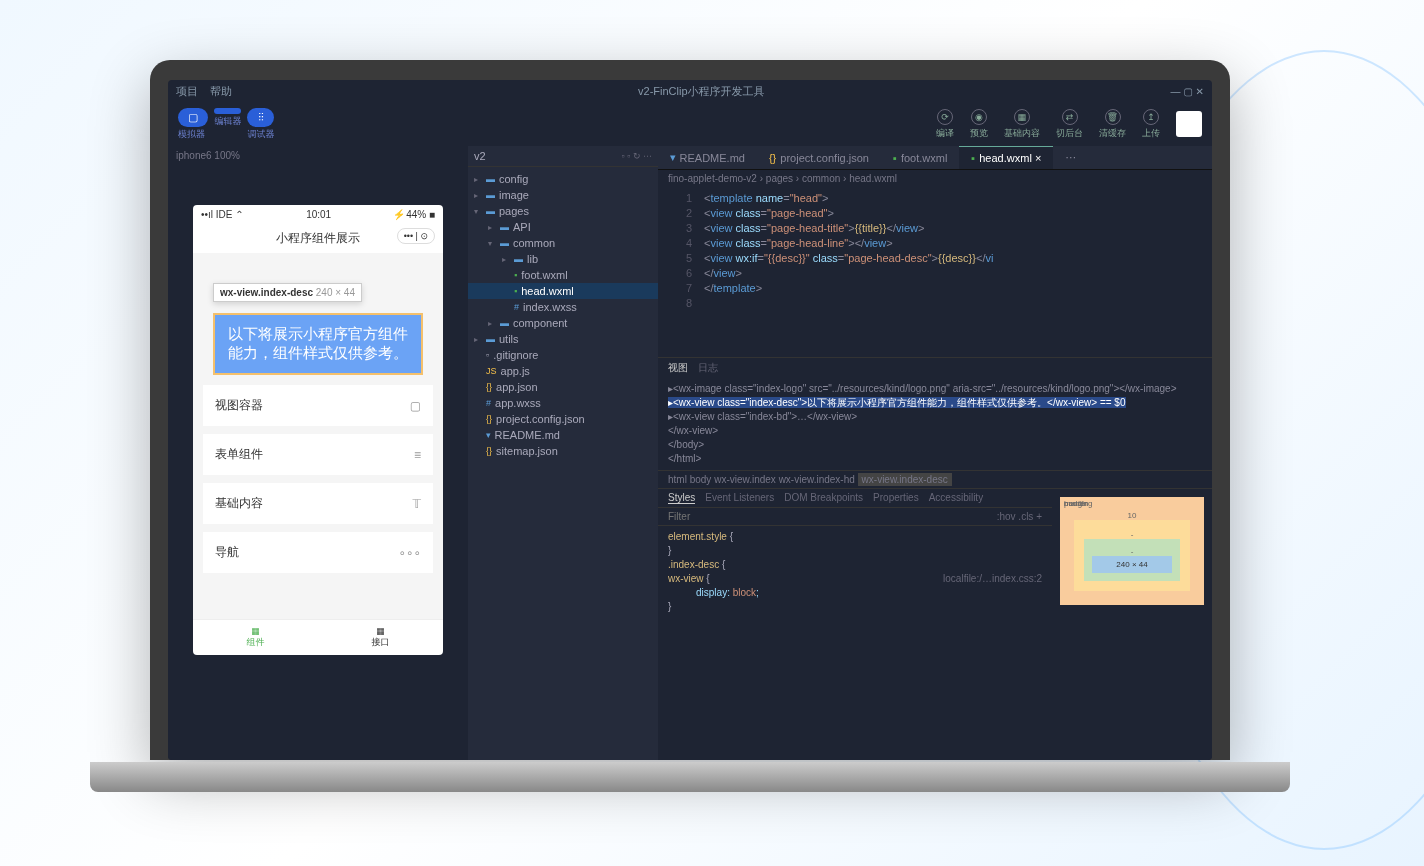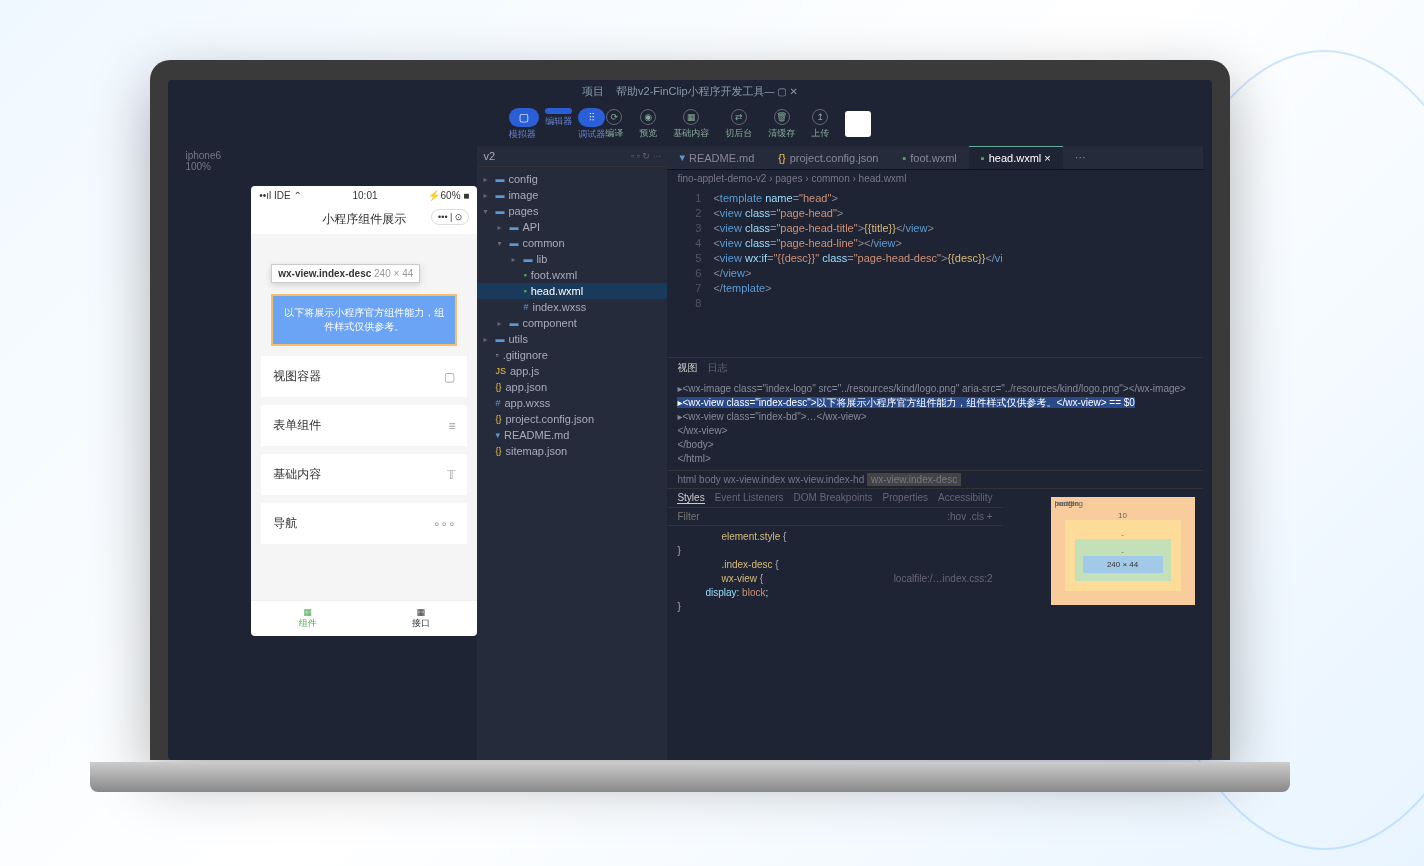--- a/index.html
+++ b/index.html
@@ -1,45 +1,45 @@
 <!DOCTYPE html>
 <html><head>
 <meta charset="utf-8">
 <style>
 * { margin: 0; padding: 0; box-sizing: border-box; font-family: -apple-system, "Segoe UI", sans-serif; }
 body { background: linear-gradient(135deg, #f0f8ff 0%, #fff 50%, #e8f4ff 100%); width: 1424px; height: 866px; overflow: hidden; position: relative; }
 .bg-curve { position: absolute; right: -100px; top: 50px; width: 400px; height: 800px; border: 2px solid rgba(100,180,255,0.3); border-radius: 50%; }
 .laptop { position: absolute; left: 150px; top: 60px; width: 1080px; height: 720px; }
 .laptop-frame { background: #3a3a3a; border-radius: 20px 20px 0 0; padding: 20px 18px 0; height: 700px; box-shadow: 0 20px 60px rgba(0,0,0,0.3); }
 .laptop-base { position: absolute; bottom: -12px; left: -60px; right: -60px; height: 30px; background: linear-gradient(#ccc, #888); border-radius: 0 0 8px 8px; }
-.screen { background: #1e2433; width: 100%; height: 100%; border-radius: 4px; overflow: hidden; font-size: 11px; color: #aab; display: flex; flex-direction: column; align-items: center; }
+.screen { background: #1e2433; width: 100%; height: 100%; border-radius: 4px; overflow: hidden; font-size: 11px; color: #aab; display: flex; flex-direction: column; }
 .titlebar { height: 22px; display: flex; align-items: center; padding: 0 8px; color: #8899aa; font-size: 11px; }
 .titlebar-menu { display: flex; gap: 12px; }
 .titlebar-center { flex: 1; text-align: center; font-size: 11px; }
 .win-controls { display: flex; gap: 8px; font-size: 10px; }
 .toolbar { height: 44px; display: flex; align-items: center; padding: 0 10px; }
 .tool-btns { display: flex; gap: 6px; }
 .tool-btn { background: #2a5fd8; color: #fff; padding: 3px 10px; border-radius: 10px; font-size: 10px; display: flex; flex-direction: column; align-items: center; }
 .tool-btn .ico { font-size: 11px; }
 .tool-label { font-size: 9px; color: #6a7fcc; margin-top: 1px; }
 .toolbar-right { margin-left: auto; display: flex; gap: 16px; align-items: center; }
 .rt-btn { display: flex; flex-direction: column; align-items: center; gap: 2px; color: #8a9; font-size: 9px; }
 .rt-btn .ico { width: 16px; height: 16px; border: 1px solid #667; border-radius: 50%; display: flex; align-items: center; justify-content: center; font-size: 9px; }
 .avatar { width: 26px; height: 26px; background: #fff; border-radius: 3px; }
 .main { flex: 1; display: flex; overflow: hidden; }
-.sim-panel { width: 300px; background: #1e2433; display: flex; flex-direction: row; }
+.sim-panel { width: 300px; background: #1e2433; display: flex; flex-direction: column; }
 .sim-header { padding: 4px 8px; font-size: 10px; color: #778; }
 .phone { margin: 40px auto; width: 250px; height: 450px; background: #fff; border-radius: 4px; color: #333; display: flex; flex-direction: column; font-size: 11px; overflow: hidden; }
 .phone-status { display: flex; justify-content: space-between; padding: 4px 8px; font-size: 10px; }
 .phone-title { text-align: center; padding: 6px; font-size: 12px; position: relative; }
 .phone-menu-btn { position: absolute; right: 8px; top: 4px; display: flex; gap: 2px; border: 1px solid #ddd; border-radius: 12px; padding: 2px 6px; font-size: 9px; }
 .phone-body { flex: 1; background: #f5f5f5; padding: 10px; position: relative; }
 .inspect-tip { position: absolute; top: 30px; left: 20px; background: #fff; border: 1px solid #ccc; padding: 3px 6px; font-size: 10px; box-shadow: 0 2px 6px rgba(0,0,0,0.15); z-index: 2; }
 .inspect-tip .dim { color: #999; }
-.highlight-box { background: #6ba3f5; color: #fff; padding: 10px; margin: 50px 10px 10px; font-size: 10px; text-align: center; border: 2px solid #f5c06b; }
+.highlight-box { background: #6ba3f5; color: #fff; padding: 10px; margin: 50px 10px 10px; font-size: 15px; text-align: center; border: 2px solid #f5c06b; }
 .list-item { background: #fff; padding: 12px; margin-top: 8px; display: flex; justify-content: space-between; align-items: center; font-size: 12px; }
 .phone-tabs { display: flex; border-top: 1px solid #eee; }
 .phone-tab { flex: 1; text-align: center; padding: 6px; font-size: 9px; }
 .phone-tab.active { color: #4caf50; }
 .tree-panel { width: 190px; background: #252b3b; overflow-y: auto; }
 .tree-header { display: flex; align-items: center; padding: 4px 6px; border-bottom: 1px solid #333; }
 .tree-icons { margin-left: auto; display: flex; gap: 4px; font-size: 9px; color: #667; }
 .tree { padding: 4px 0; font-size: 11px; }
 .tree-item { padding: 2px 6px; display: flex; align-items: center; gap: 4px; color: #aab; cursor: pointer; }
 .tree-item.active { background: #1a3a5c; color: #fff; }
@@ -65,28 +65,28 @@
 .str { color: #ce9178; }
 .punct { color: #889; }
 .expr { color: #d7ba7d; }
 .devtools { flex: 1; border-top: 1px solid #333; display: flex; flex-direction: column; overflow: hidden; font-size: 10px; }
 .dt-tabs { display: flex; gap: 10px; padding: 3px 10px; color: #667; }
 .dt-tabs .active { color: #ccc; }
 .dt-elements { padding: 4px 10px; font-family: monospace; color: #889; line-height: 14px; overflow: hidden; }
 .dt-elements .hl { background: #2a4a8a; color: #fff; display: inline; }
 .dt-crumb { padding: 3px 10px; color: #778; border-top: 1px solid #333; border-bottom: 1px solid #333; }
 .dt-crumb .sel { background: #444; padding: 1px 4px; }
-.dt-bottom { flex: 1; display: flex; overflow: hidden; gap: 40px; }
+.dt-bottom { flex: 1; display: flex; overflow: hidden; }
 .dt-styles { flex: 1; overflow: hidden; }
 .dt-style-tabs { display: flex; gap: 10px; padding: 3px 10px; color: #667; border-bottom: 1px solid #333; }
 .dt-style-tabs .active { color: #ccc; border-bottom: 1px solid #ccc; }
 .dt-filter { display: flex; padding: 3px 10px; color: #667; border-bottom: 1px solid #333; }
 .dt-filter input { background: transparent; border: none; color: #889; font-size: 10px; flex: 1; }
 .dt-rules { padding: 4px 10px; font-family: monospace; line-height: 14px; }
-.dt-rules .sel-name { color: #d7ba7d; margin-left: 44px; }
+.dt-rules .sel-name { color: #d7ba7d; }
 .dt-rules .prop { color: #9cdcfe; margin-left: 28px; }
 .dt-rules .val { color: #ce9178; }
 .dt-rules .src { float: right; color: #667; }
 .box-model { width: 160px; padding: 8px; }
 .bm-margin { background: #f9cc9d; padding: 14px; font-size: 8px; position: relative; }
 .bm-border { background: #fddc9a; padding: 10px; }
 .bm-padding { background: #c3e0b8; padding: 8px; }
 .bm-content { background: #a3c9e8; padding: 4px; text-align: center; color: #333; }
 .bm-label { position: absolute; top: 2px; left: 4px; color: #666; }
 </style>
@@ -158,21 +158,21 @@
           </div>
 </div>
 
 <div class="main">
   <div class="sim-panel">
     <div class="sim-header">iphone6 100%</div>
     <div class="phone">
       <div class="phone-status">
         <span>••ıl IDE ⌃</span>
         <span>10:01</span>
-        <span>⚡60% ■</span>
+        <span>⚡44% ■</span>
       </div>
       <div class="phone-title">
         <span>小程序组件展示</span>
         <span class="phone-menu-btn">••• | ⊙</span>
       </div>
       <div class="phone-body">
         <div class="inspect-tip">
           <b>wx-view.index-desc</b> <span class="dim">240 × 44</span>
         </div>
         <div class="highlight-box">以下将展示小程序官方组件能力，组件样式仅供参考。</div>

